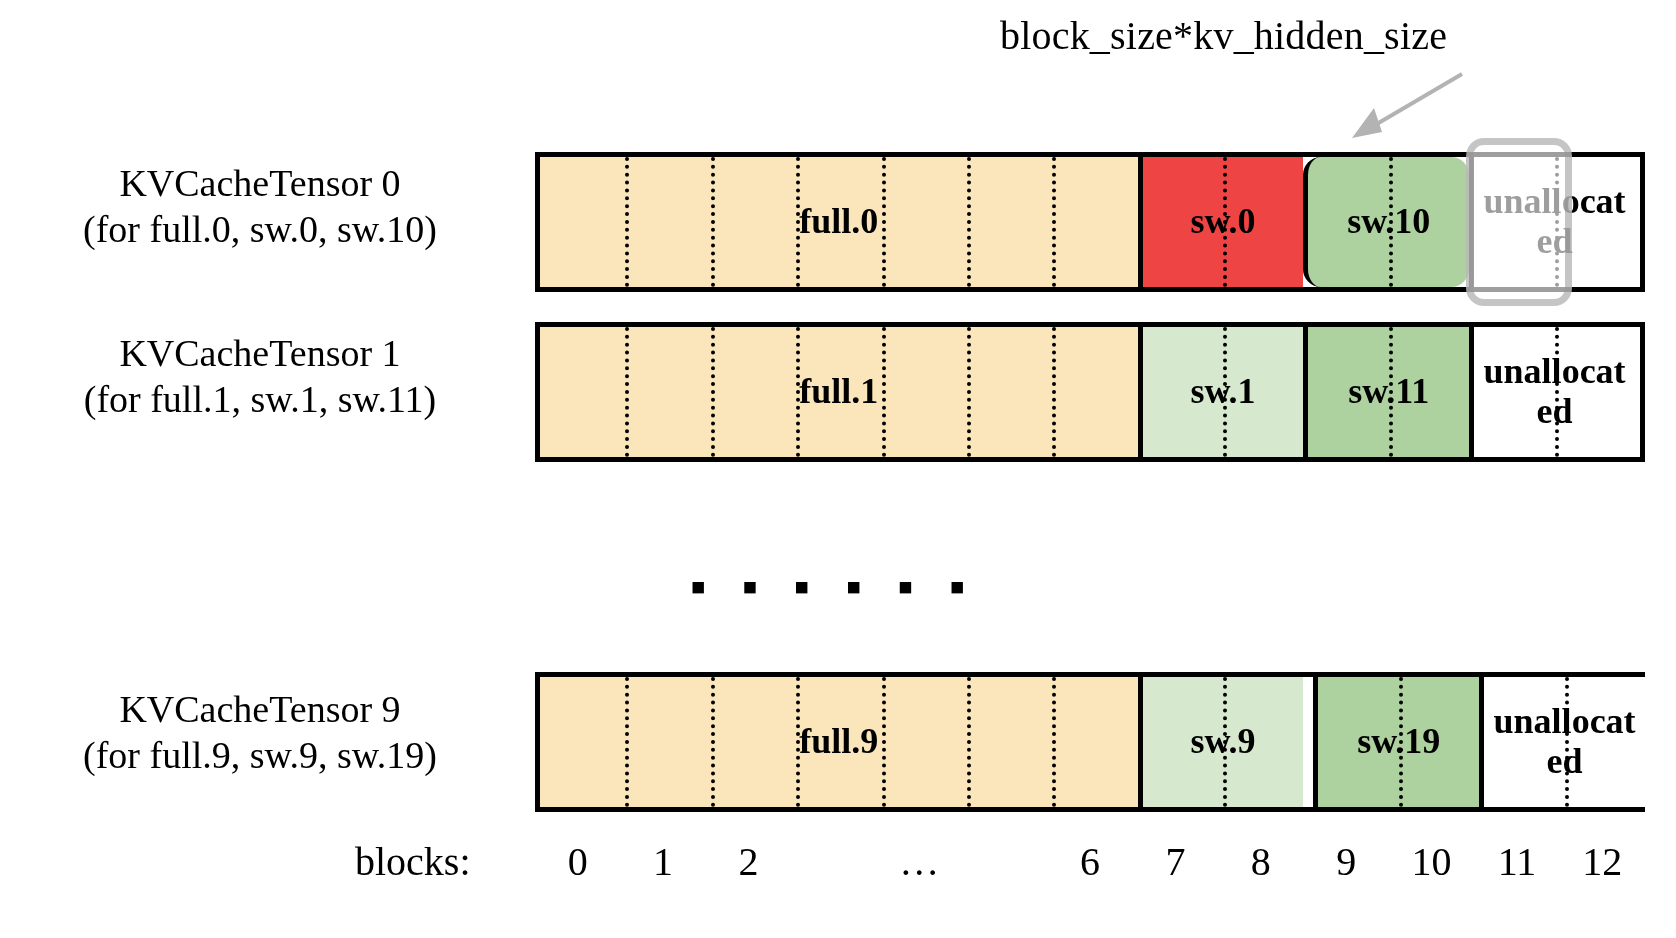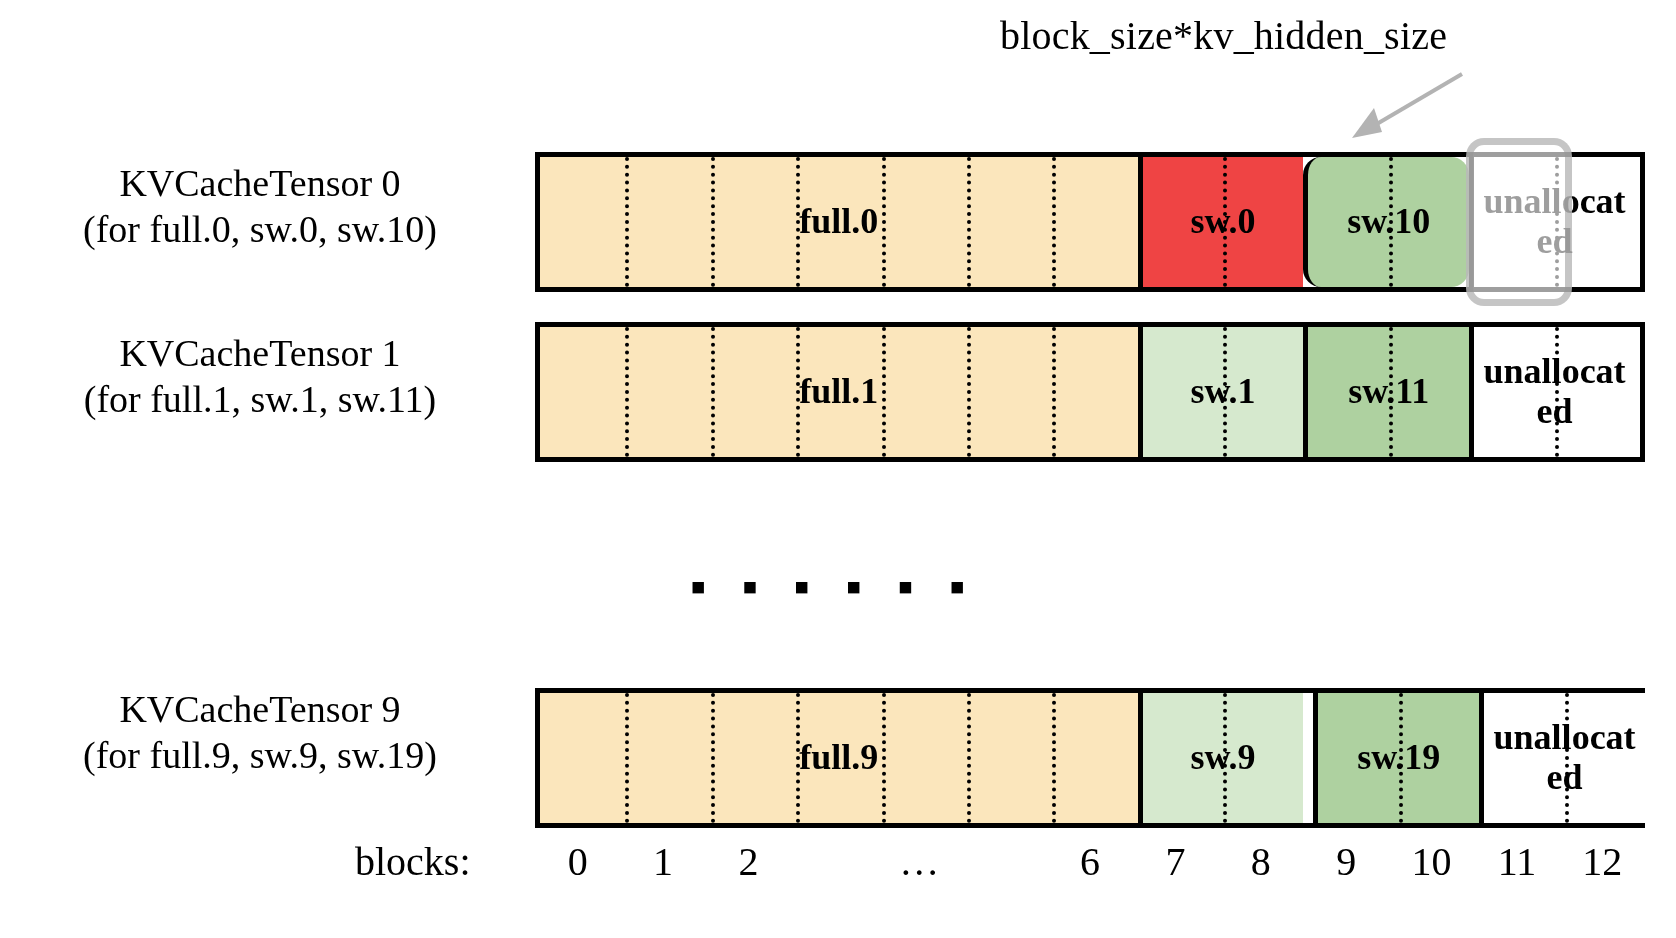--- a/index.html
+++ b/index.html
@@ -199,21 +199,21 @@
         </div>
         <div class="seg wrap" style="background: rgb(255, 255, 255); flex: 0 0 165.769px;">
           <span class="divider" style="left: 80.3846px;"></span>
           <span class="seg-label">unallocated</span>
         </div>
       </div>
       <div class="row-label" style="top: 686px;">
         <span class="l1">KVCacheTensor 9</span>
         <span class="l2">(for full.9, sw.9, sw.19)</span>
       </div>
-      <div class="bar" style="top: 688px; justify-content: space-between;">
+      <div class="bar" style="top: 672px; justify-content: space-between;">
         <div class="seg" style="background: rgb(251, 230, 188); flex: 0 0 597.692px;">
           <span class="divider" style="left: 85.3846px;"></span>
           <span class="divider" style="left: 170.769px;"></span>
           <span class="divider" style="left: 256.154px;"></span>
           <span class="divider" style="left: 341.538px;"></span>
           <span class="divider" style="left: 426.923px;"></span>
           <span class="divider" style="left: 512.308px;"></span>
           <span class="seg-label">full.9</span>
         </div>
         <div class="seg" style="background: rgb(214, 233, 206); flex: 0 0 165.769px;">

